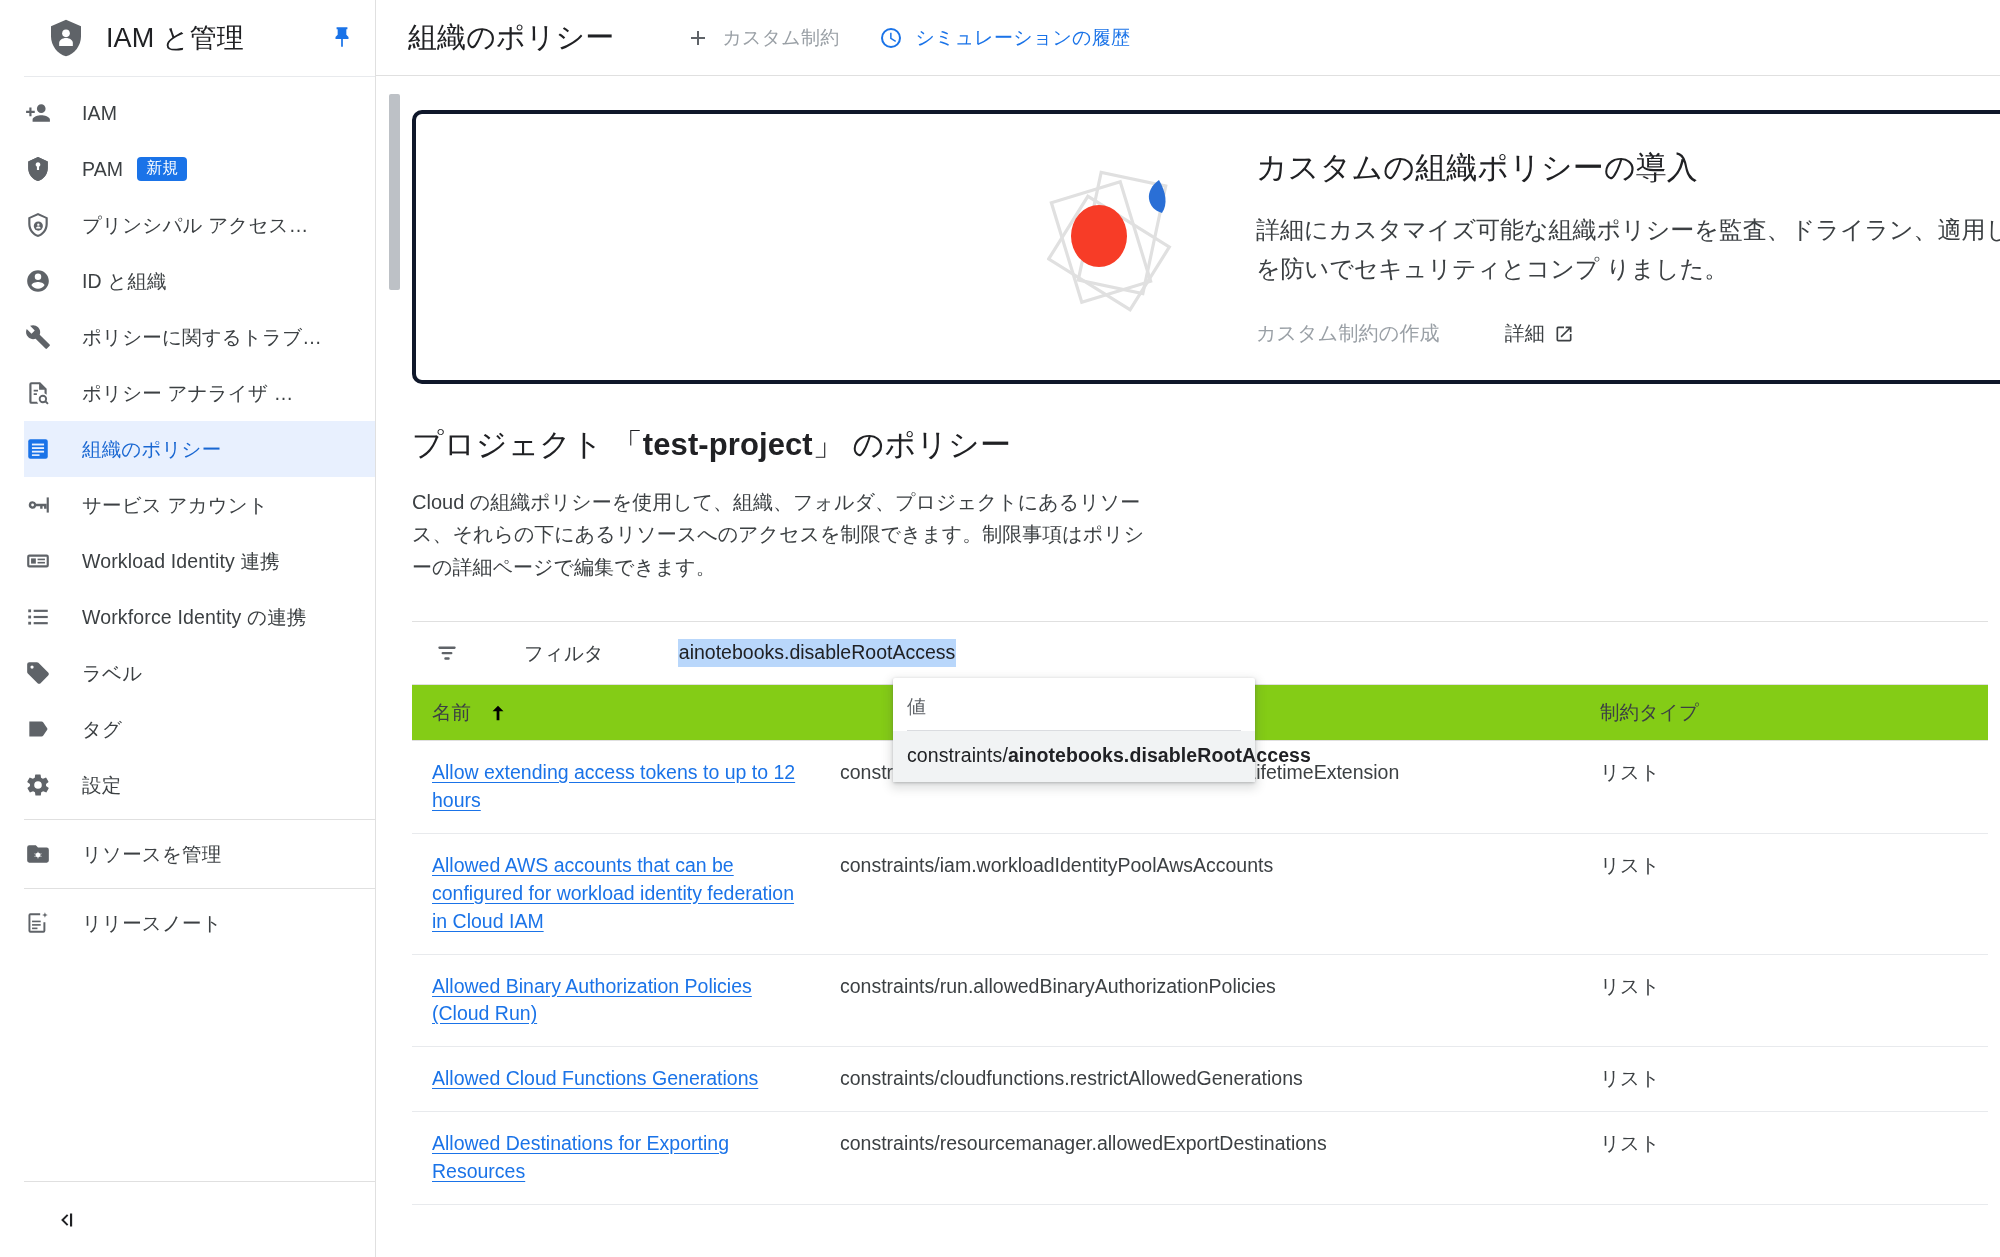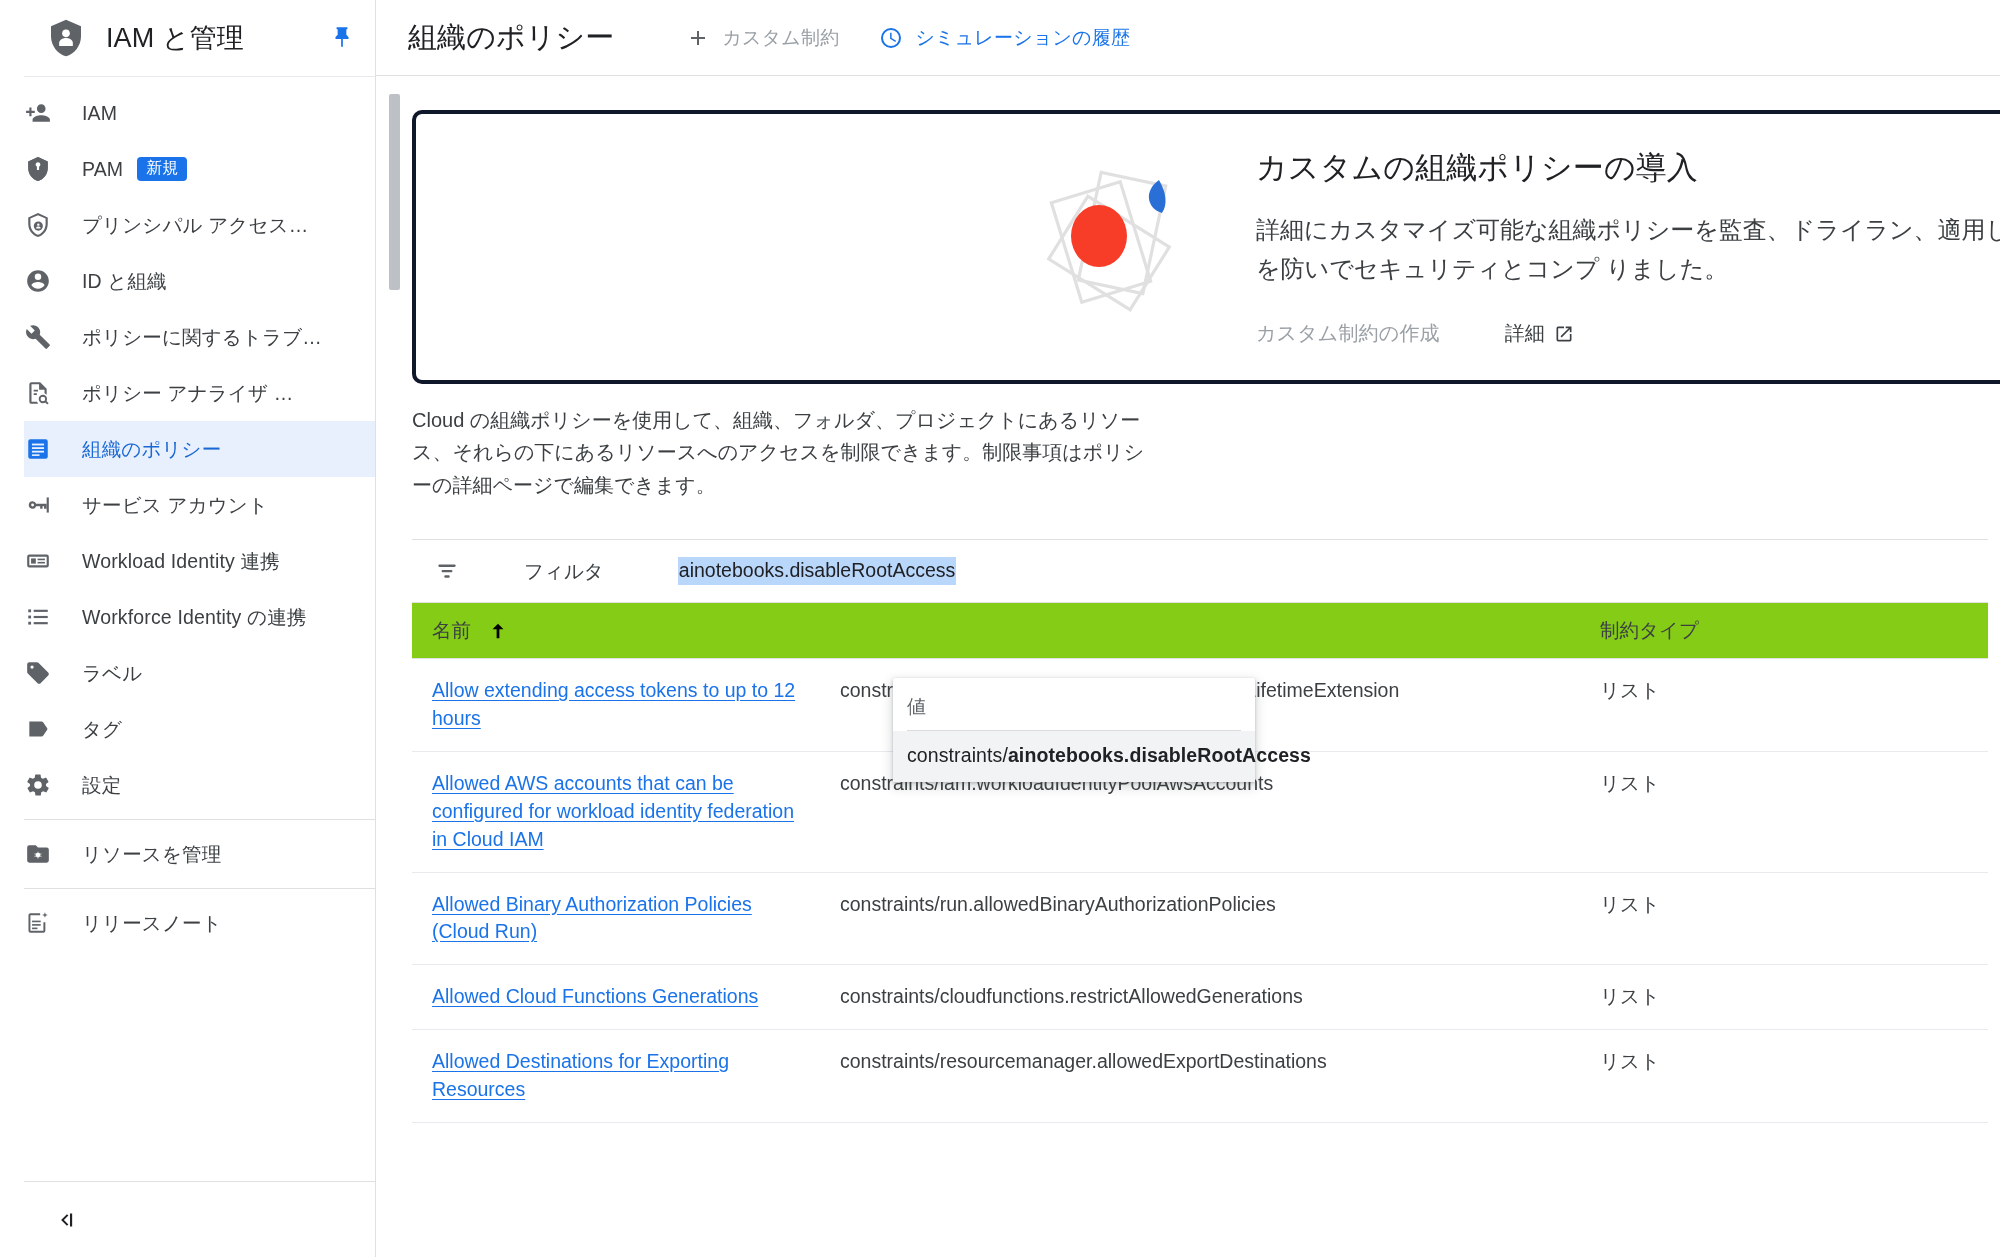--- a/index.html
+++ b/index.html
@@ -535,20 +535,21 @@
                 <span class="ext">
                   <svg viewBox="0 0 24 24" width="20" height="20">
                       <path fill="#3c4043" d="M19 19H5V5h7V3H5a2 2 0 0 0-2 2v14a2 2 0 0 0 2 2h14a2 2 0 0 0 2-2v-7h-2v7zM14 3v2h3.6l-9.8 9.8 1.4 1.4L19 6.4V10h2V3h-7z"></path>
                     </svg>
                 </span>
               </span>
             </div>
           </div>
         </div>
 
+        <div class="sec-title"><span>プロジェクト 「</span><b>test-project</b><span>」 のポリシー</span></div>
         <div class="sec-desc">Cloud の組織ポリシーを使用して、組織、フォルダ、プロジェクトにあるリソース、それらの下にあるリソースへのアクセスを制限できます。制限事項はポリシーの詳細ページで編集できます。</div>
 
         <div class="table-wrap">
 
           <div class="filter-row">
             <span class="filter-ico">
               <svg viewBox="0 0 24 24" width="26" height="26">
                   <rect x="4" y="6" width="16" height="2.2" rx="1"></rect>
                   <rect x="7" y="11" width="10" height="2.2" rx="1"></rect>
                   <rect x="9.5" y="16" width="5" height="2.2" rx="1"></rect>

